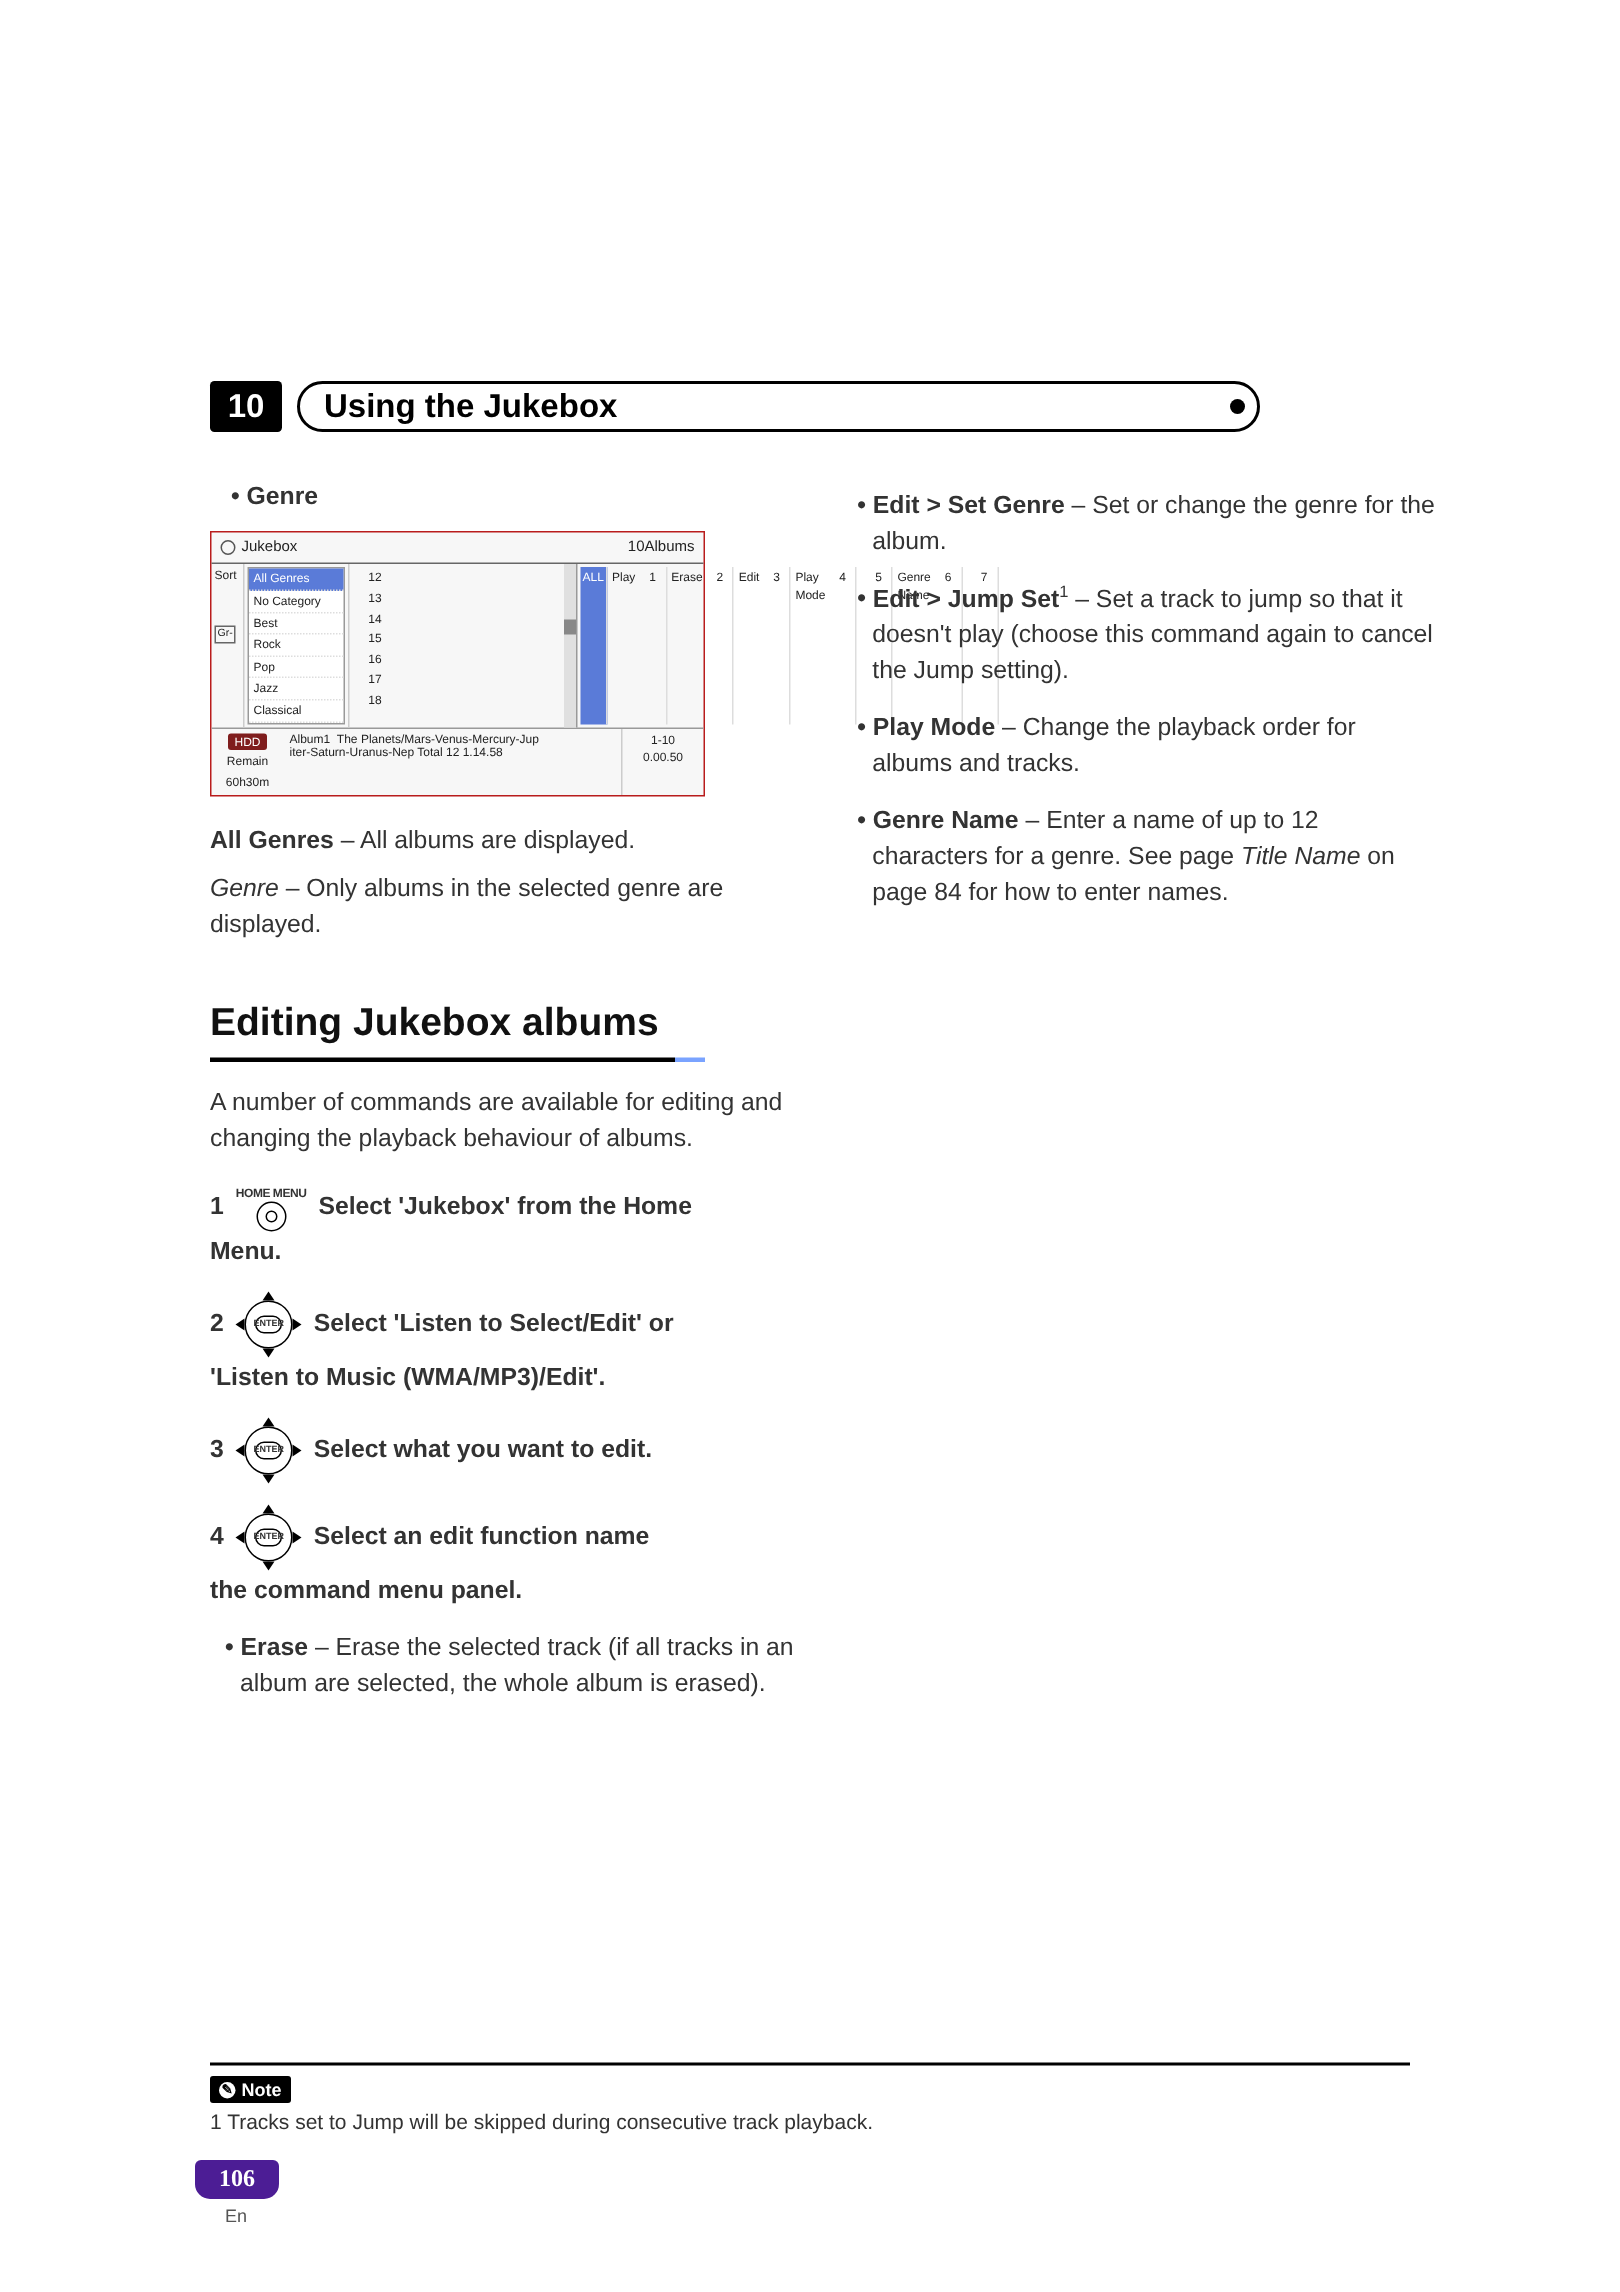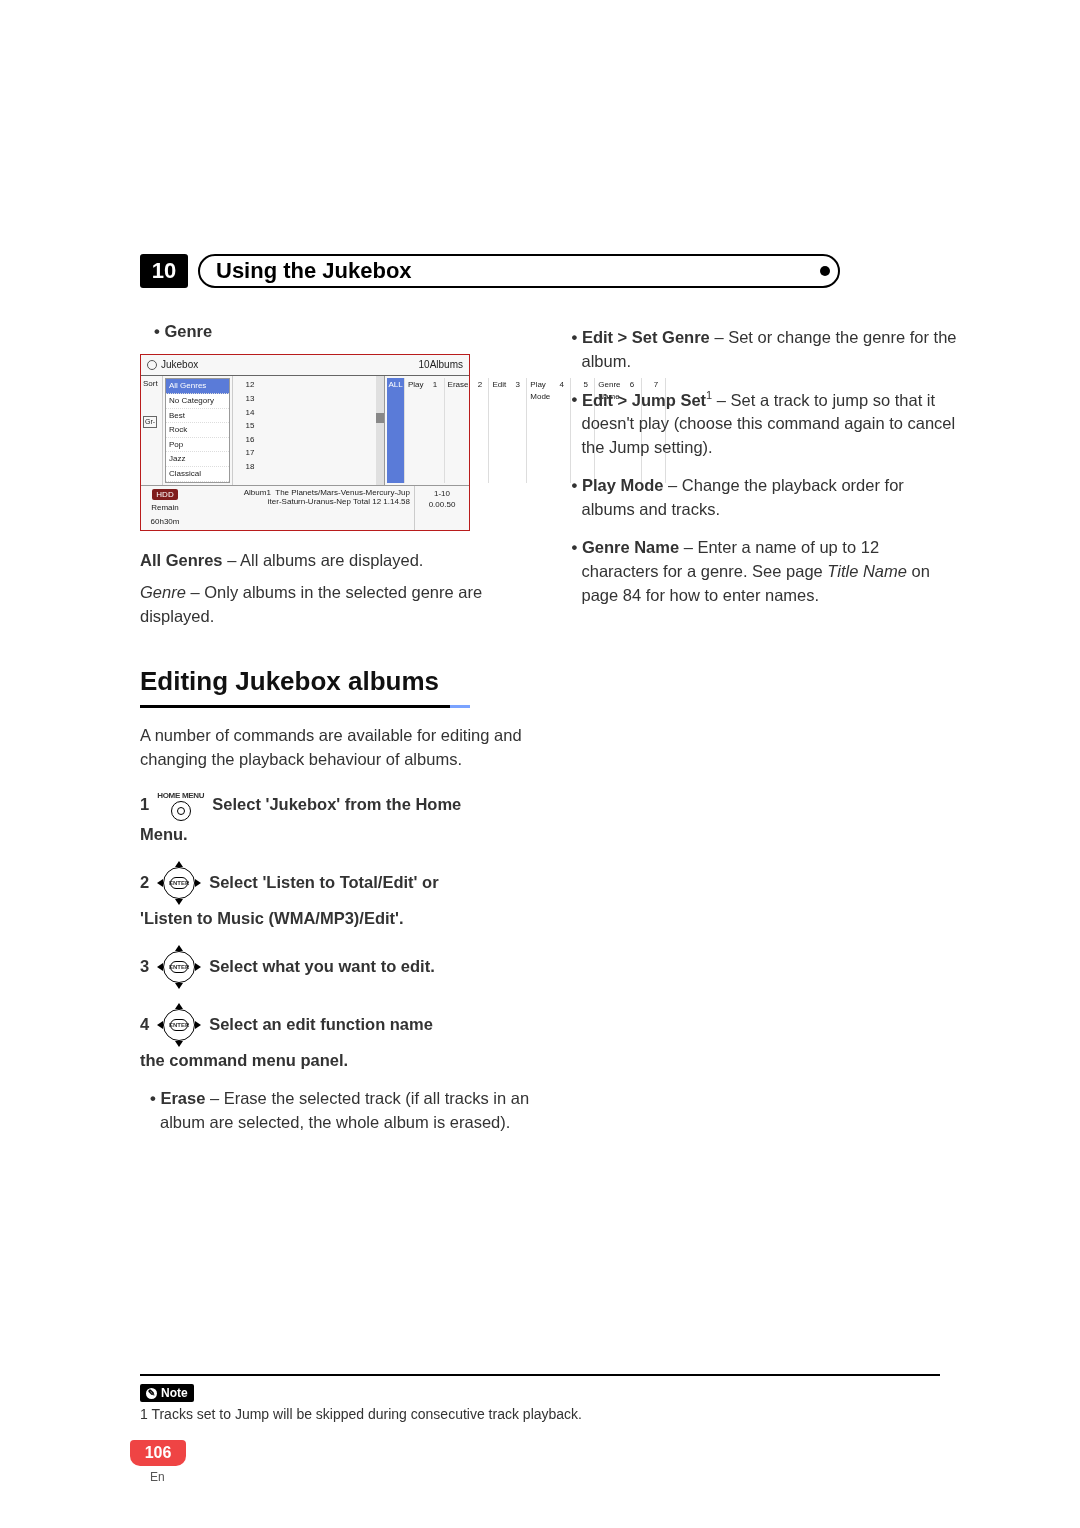--- a/index.html
+++ b/index.html
@@ -32,21 +32,21 @@
   .ss-right { width: 85px; border-left: 1px solid #999; padding: 2px; font-size: 8px; display:flex; flex-direction:row; }
   .ss-right-row { display:flex; }
   .ss-right-row .n { width: 18px; text-align:center; border-right:1px solid #ddd; padding:1px 0; }
   .ss-right-row .cmd { flex:1; padding:1px 3px; }
   .ss-right .hl { background:#5a7bd8; color:#fff; }
   .ss-scroll { width:8px; background:#e0e0e0; position:relative; }
   .ss-scroll .bar { position:absolute; top:34%; width:100%; height:10px; background:#888; }
   .ss-footer { display:flex; border-top:1px solid #999; font-size:8px; }
   .ss-footer .hdd { width:48px; padding:3px; display:flex; flex-direction:column; align-items:center; gap:2px; }
   .hdd-badge { background:#7f1d1d; color:#fff; padding:0 4px; border-radius:2px; font-size:8px; }
-  .ss-footer .info { flex:1; padding:2px 4px; font-size:8px; line-height:1.2;text-align:right; }
+  .ss-footer .info { flex:1; padding:2px 4px; font-size:8px; line-height:1.2; }
   .ss-footer .time { width:55px; padding:2px; text-align:center; font-size:8px; border-left:1px solid #ccc; }
 
   .caption { font-size: 16.5px; line-height: 1.45; margin: 8px 0 0 0; }
   .caption strong { font-weight: bold; }
   .caption em { font-style: italic; }
 
   h2.section { font-size: 26px; font-weight: bold; margin: 34px 0 4px 0; color: #111; }
   .section-rule { height: 3px; background: linear-gradient(to right, #000 0%, #000 94%, #7aa3ff 94%, #7aa3ff 100%); margin-bottom: 16px; width: 100%; max-width: 330px; }
 
   .intro { margin-bottom: 18px; }
@@ -78,21 +78,21 @@
   .cmd-item em { font-style: italic; }
   .sup { font-size: 11px; vertical-align: super; }
 
   .note-wrap { position: absolute; left: 140px; right: 140px; bottom: 106px; }
   .note-rule { height: 2px; background: #000; margin-bottom: 6px; }
   .note-label { display: inline-flex; align-items: center; background: #000; color: #fff; font-size: 12px; font-weight: bold; padding: 2px 6px; border-radius: 2px; gap: 4px; }
   .note-label .ni { width:11px; height:11px; background:#fff; color:#000; border-radius:50%; font-size:9px; display:flex; align-items:center; justify-content:center; }
   .note-text { font-size: 14px; color: #333; margin-top: 4px; }
 
   .footer { position: absolute; left: 130px; bottom: 44px; }
-  .page-badge { width: 56px; height: 26px; background: #ef4444; color: #fff; font-weight: bold; font-size: 16px; display:flex; align-items:center; justify-content:center; border-radius: 4px 4px 10px 10px; }
+  .page-badge { width: 56px; height: 26px; background: #4c1d95; color: #fff; font-weight: bold; font-size: 16px; display:flex; align-items:center; justify-content:center; border-radius: 4px 4px 10px 10px; font-family: Liberation Serif, serif; }
   .lang { font-size: 12px; color: #555; margin-left: 20px; margin-top: 4px; }
 </style>
 </head>
 <body>
 
 <div class="page">
 
   <div class="chapter-header">
     <div class="chapter-badge">10</div>
     <div class="chapter-title-wrap">
@@ -224,21 +224,21 @@
         <div class="step-row">
           <span class="step-num">2</span>
           <span class="dpad">
             <span class="ring"></span>
             <span class="center">ENTER</span>
             <span class="arr up"></span>
               <span class="arr down"></span>
               <span class="arr left"></span>
               <span class="arr right"></span>
           </span>
-          <span class="step-text">Select 'Listen to Total/Edit' or</span>
+          <span class="step-text">Select 'Listen to Select/Edit' or</span>
         </div>
         <span class="step-text-after">'Listen to Music (WMA/MP3)/Edit'.</span>
       </div>
 
       <div class="step">
         <div class="step-row">
           <span class="step-num">3</span>
           <span class="dpad">
             <span class="ring"></span>
             <span class="center">ENTER</span>

